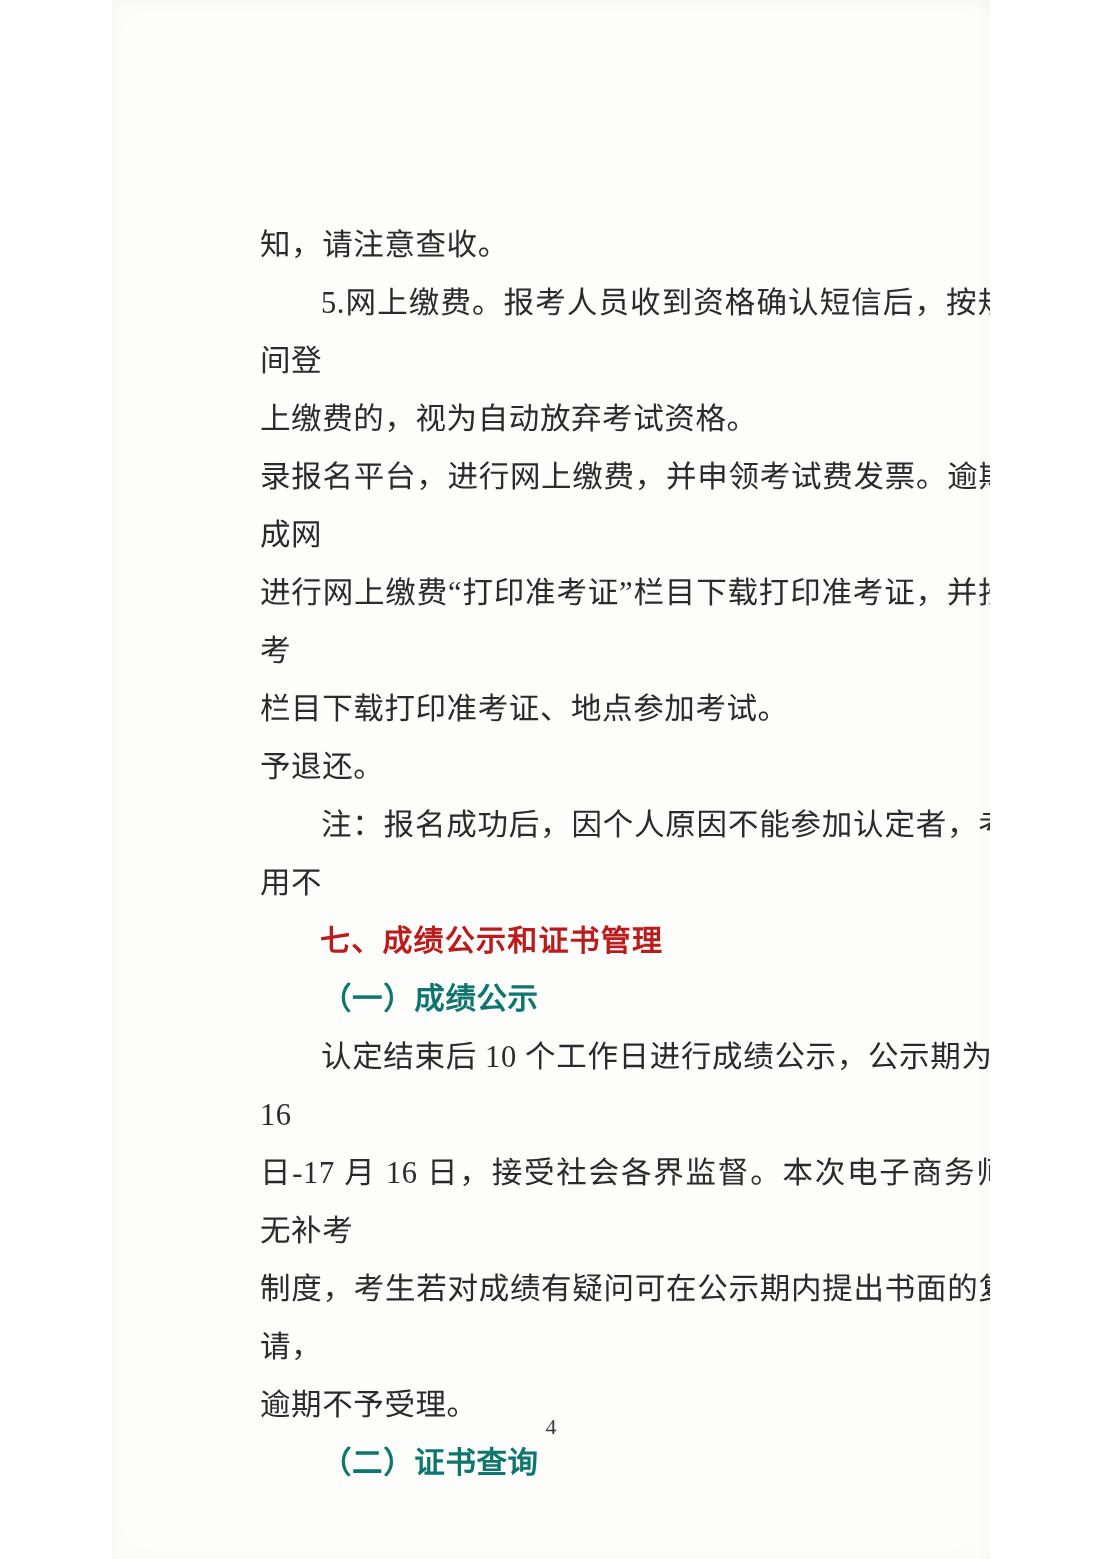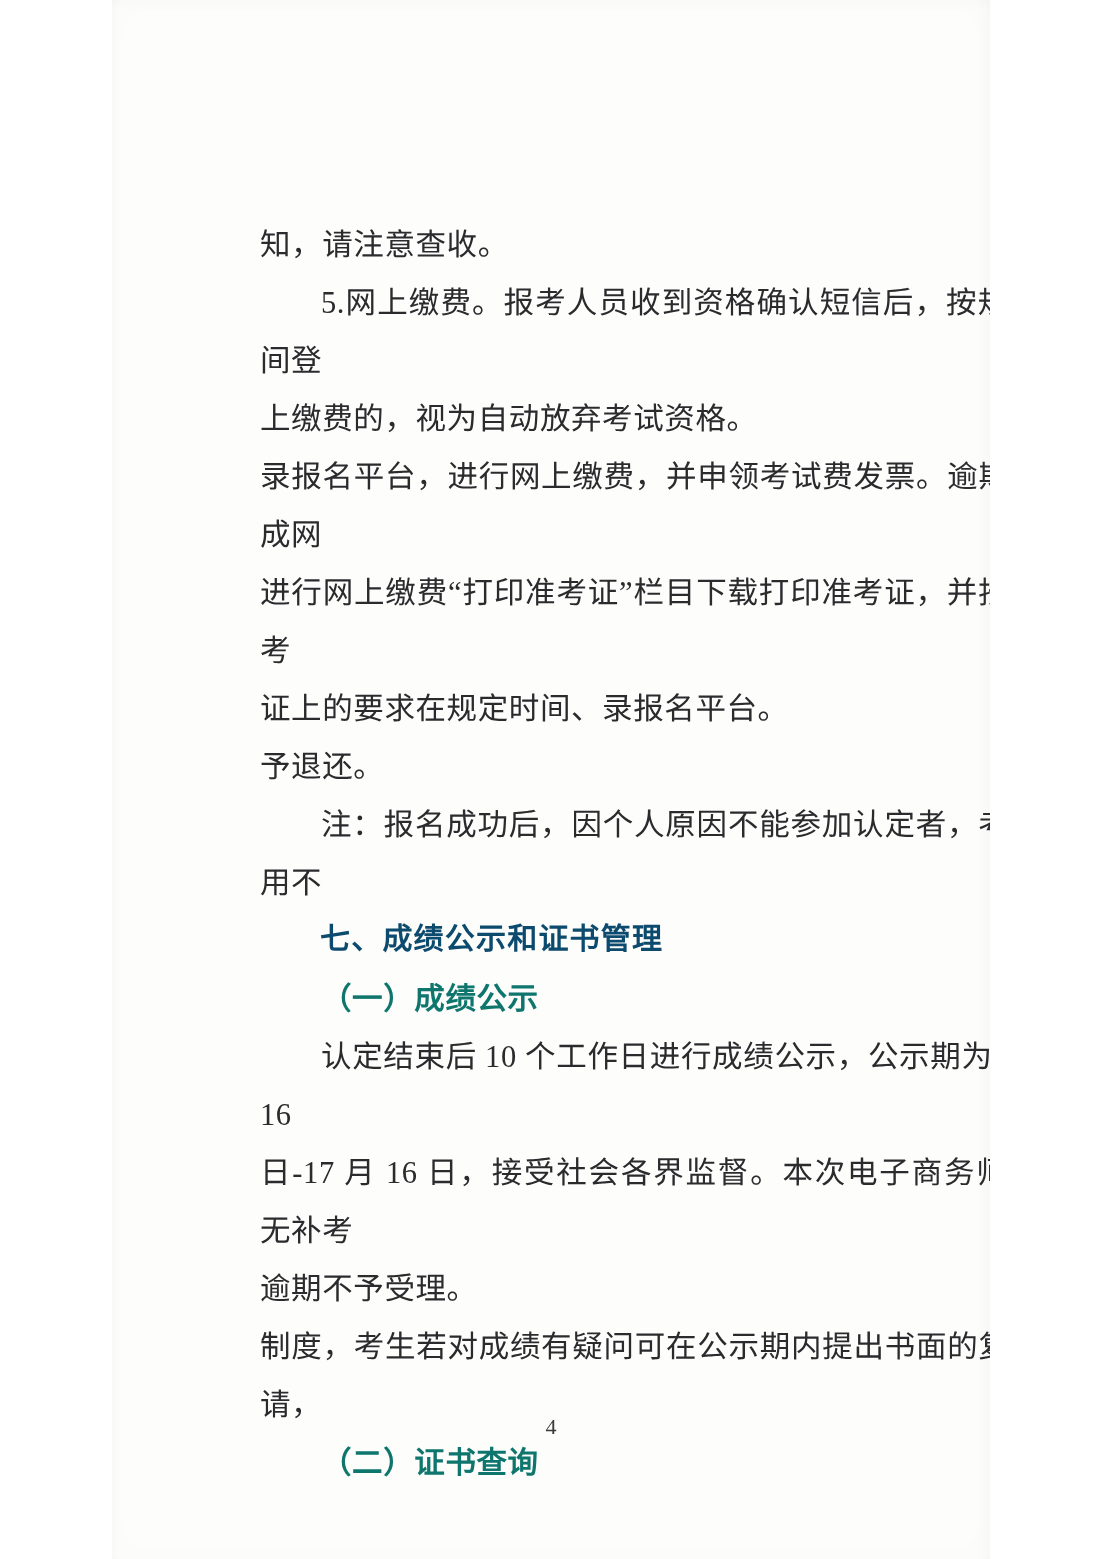--- a/index.html
+++ b/index.html
@@ -58,25 +58,25 @@
   .para.indent {          
     text-indent: 61px;
   }
 
   .para.last-line {       
     text-align: left;
   }
 
   
   .heading {
-    font-family: Liberation Mono, monospace;
+    font-family: Liberation Serif, serif;
     font-weight: 700;
     font-size: 30px;
     line-height: 58px;
-    color: #0c4a6e;
+    color: #b91c1c;
     margin: 0;
     text-indent: 60px;
     letter-spacing: 1.2px;
   }
 
   
   .subheading {
     font-family: "Liberation Serif", "DejaVu Serif", serif;
     font-size: 30.5px;
     line-height: 58px;
@@ -107,33 +107,33 @@
 
   <div class="content">
 
     <p class="para cont last-line">知，请注意查收。</p>
 
     <p class="para indent">5.网上缴费。报考人员收到资格确认短信后，按规定时间登</p>
     <p class="para cont last-line">上缴费的，视为自动放弃考试资格。</p>
     <p class="para cont">录报名平台，进行网上缴费，并申领考试费发票。逾期未完成网</p>
 
     <p class="para cont">进行网上缴费“打印准考证”栏目下载打印准考证，并按照准考</p>
-    <p class="para cont last-line">证上的要求在规定时间、录报名平台。</p>
+    <p class="para cont last-line">栏目下载打印准考证、地点参加考试。</p>
 
     <p class="para cont last-line">予退还。</p>
     <p class="para indent">注：报名成功后，因个人原因不能参加认定者，考试费用不</p>
 
     <h2 class="heading">七、成绩公示和证书管理</h2>
 
     <h3 class="subheading">（一）成绩公示</h3>
 
     <p class="para indent">认定结束后 10 个工作日进行成绩公示，公示期为 12 月 16</p>
     <p class="para cont">日-17 月 16 日，接受社会各界监督。本次电子商务师考试无补考</p>
+    <p class="para cont">制度，考生若对成绩有疑问可在公示期内提出书面的复核申请，</p>
     <p class="para cont last-line">逾期不予受理。</p>
-    <p class="para cont">制度，考生若对成绩有疑问可在公示期内提出书面的复核申请，</p>
 
     <h3 class="subheading">（二）证书查询</h3>
 
   </div>
 
   <div class="page-number">4</div>
 
 </div>
 
 </body></html>

